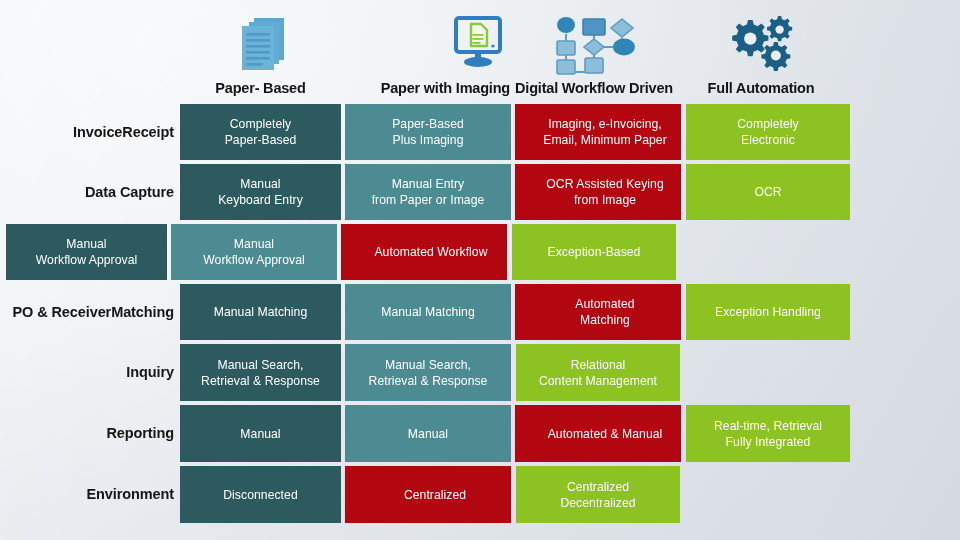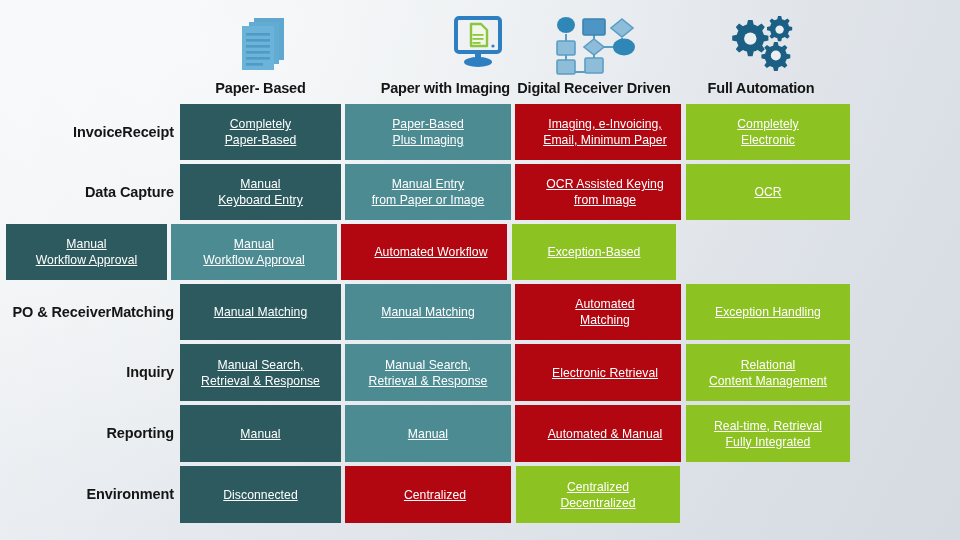--- a/index.html
+++ b/index.html
@@ -115,21 +115,21 @@
   .r0 .cell { height: 56px; }
   .r1 .cell { height: 56px; }
   .r2 .cell { height: 56px; }
   .r3 .cell { height: 56px; }
   .r4 .cell { height: 57px; }
   .r5 .cell { height: 57px; }
   .r6 .cell { height: 57px; }
   .r0, .r1, .r2, .r3 { height: 56px; }
   .r4, .r5, .r6 { height: 57px; }
 
-  .cell span { display: block; text-decoration: underline; }
+  .cell span { display: block; }
 </style>
 </head>
 <body>
 
 <div id="slide">
 
   <div class="header-row">
 
     <div class="hcol c1">
       <div class="hicon">
@@ -184,21 +184,21 @@
           <ellipse cx="18" cy="11" rx="9" ry="8" fill="#2f87b8"></ellipse>
           <rect x="9" y="27" width="18" height="14" rx="1.5" fill="#8dbdd9" stroke="#5b9dc4" stroke-width="1.6"></rect>
           <rect x="9" y="46" width="18" height="14" rx="1.5" fill="#8dbdd9" stroke="#5b9dc4" stroke-width="1.6"></rect>
           <rect x="35" y="5" width="22" height="16" rx="1.5" fill="#4c95c5" stroke="#3b82b2" stroke-width="1.6"></rect>
           <rect x="37" y="44" width="18" height="15" rx="1.5" fill="#8dbdd9" stroke="#5b9dc4" stroke-width="1.6"></rect>
           <path d="M46 25 l10 8 l-10 8 l-10 -8 z" fill="#8dbdd9" stroke="#5b9dc4" stroke-width="1.6"></path>
           <path d="M74 5 l11 9 l-11 9 l-11 -9 z" fill="#8dbdd9" stroke="#5b9dc4" stroke-width="1.6"></path>
           <ellipse cx="76" cy="33" rx="11" ry="8.5" fill="#2f87b8"></ellipse>
         </svg>
       </div>
-      <div class="hlabel">Digital Receiver Driven</div>
+      <div class="hlabel">Digital Workflow Driven</div>
     </div>
 
     <div class="hcol c4">
       <div class="hicon">
         <svg width="74" height="62" viewBox="0 0 74 62" aria-hidden="true">
           <g fill="#1c5f85">
             <path d="M24 6 l4.6 0 l1.1 4.6 a13 13 0 0 1 3.9 1.6 l3.9-2.6 l3.3 3.3 l-2.6 3.9 a13 13 0 0 1 1.6 3.9 l4.6 1.1 l0 4.6 l-4.6 1.1 a13 13 0 0 1-1.6 3.9 l2.6 3.9 l-3.3 3.3 l-3.9-2.6 a13 13 0 0 1-3.9 1.6 l-1.1 4.6 l-4.6 0 l-1.1-4.6 a13 13 0 0 1-3.9-1.6 l-3.9 2.6 l-3.3-3.3 l2.6-3.9 a13 13 0 0 1-1.6-3.9 l-4.6-1.1 l0-4.6 l4.6-1.1 a13 13 0 0 1 1.6-3.9 l-2.6-3.9 l3.3-3.3 l3.9 2.6 a13 13 0 0 1 3.9-1.6 z"></path>
             <circle cx="26.3" cy="24.6" r="6.2" fill="#eceff2"></circle>
             <path d="M54 2 l3.2 0 l0.8 3.2 a9 9 0 0 1 2.7 1.1 l2.7-1.8 l2.3 2.3 l-1.8 2.7 a9 9 0 0 1 1.1 2.7 l3.2 0.8 l0 3.2 l-3.2 0.8 a9 9 0 0 1-1.1 2.7 l1.8 2.7 l-2.3 2.3 l-2.7-1.8 a9 9 0 0 1-2.7 1.1 l-0.8 3.2 l-3.2 0 l-0.8-3.2 a9 9 0 0 1-2.7-1.1 l-2.7 1.8 l-2.3-2.3 l1.8-2.7 a9 9 0 0 1-1.1-2.7 l-3.2-0.8 l0-3.2 l3.2-0.8 a9 9 0 0 1 1.1-2.7 l-1.8-2.7 l2.3-2.3 l2.7 1.8 a9 9 0 0 1 2.7-1.1 z"></path>
             <circle cx="55.6" cy="15.6" r="4.2" fill="#eceff2"></circle>
@@ -329,25 +329,20 @@
             <span>Manual Search,</span>
             <span>Retrieval &amp; Response</span>
           </div>
         </div>
         <div class="cell col1">
           <div>
             <span>Manual Search,</span>
             <span>Retrieval &amp; Response</span>
           </div>
         </div>
-        <div class="cell col2">
-          <div>
-            <span>Electronic Retrieval</span>
-          </div>
-        </div>
         <div class="cell col3">
           <div>
             <span>Relational</span>
             <span>Content Management</span>
           </div>
         </div>
       </div>
       <div class="grow r5">
         <div class="rowlabel">
           <div><span>Reporting</span></div>

